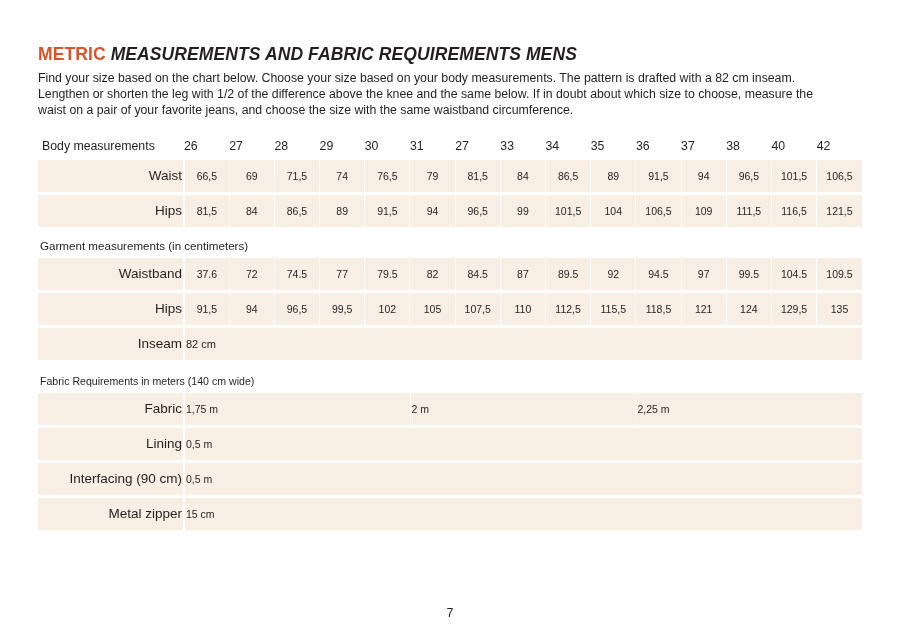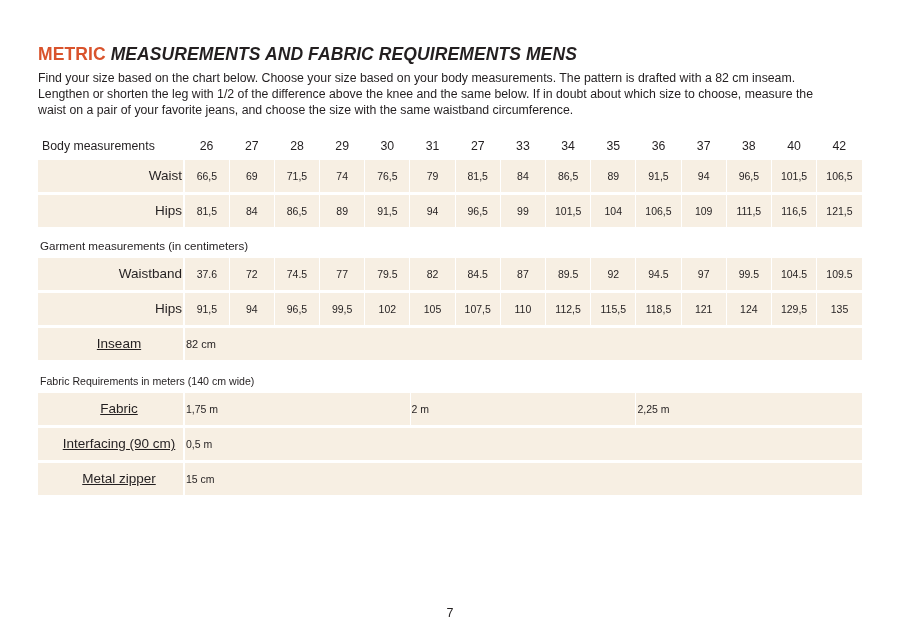--- a/index.html
+++ b/index.html
@@ -46,21 +46,20 @@
   
   table {
     border-collapse: collapse;
     width: 680px;
     table-layout: fixed;
   }
   .hdr-row td {
     font-size: 12.3px;
     color: #231f20;
     padding: 6px 0 7px 0;
-    text-align: center;
     background: transparent;
     border: none;
   }
   .hdr-row td.lbl {
     text-align: left;
     padding-left: 4px;
   }
   .data-row td {
     background: #f7efe3;
     border-bottom: 3px solid #ffffff;
@@ -84,23 +83,22 @@
     color: #231f20;
     margin: 9px 0 6px 2px;
   }
   .small-label {
     font-size: 10.6px;
     color: #231f20;
     margin: 12px 0 6px 2px;
   }
   .merged td.lbl {
     font-size: 13.5px;
-    text-align: center;
+    text-align: right;
     padding-left: 18px;
-    text-decoration: underline;
   }
   .merged td.val {
     font-size: 11px;
     text-align: left;
   }
   .fabric-row td.val {
     font-size: 10.5px;
   }
   .page-number {
     position: absolute;
@@ -245,20 +243,24 @@
       <col span="15" style="width:45.2px">
     </colgroup>
     <tbody>
       <tr class="data-row merged fabric-row">
         <td class="lbl">Fabric</td>
         <td class="val" colspan="5">1,75 m</td>
         <td class="val" colspan="5">2 m</td>
         <td class="val" colspan="5">2,25 m</td>
       </tr>
       <tr class="data-row merged fabric-row">
+        <td class="lbl">Lining</td>
+        <td class="val" colspan="15">0,5 m</td>
+      </tr>
+      <tr class="data-row merged fabric-row">
         <td class="lbl">Interfacing (90 cm)</td>
         <td class="val" colspan="15">0,5 m</td>
       </tr>
       <tr class="data-row merged fabric-row">
         <td class="lbl">Metal zipper</td>
         <td class="val" colspan="15">15 cm</td>
       </tr>
     </tbody>
   </table>
 

